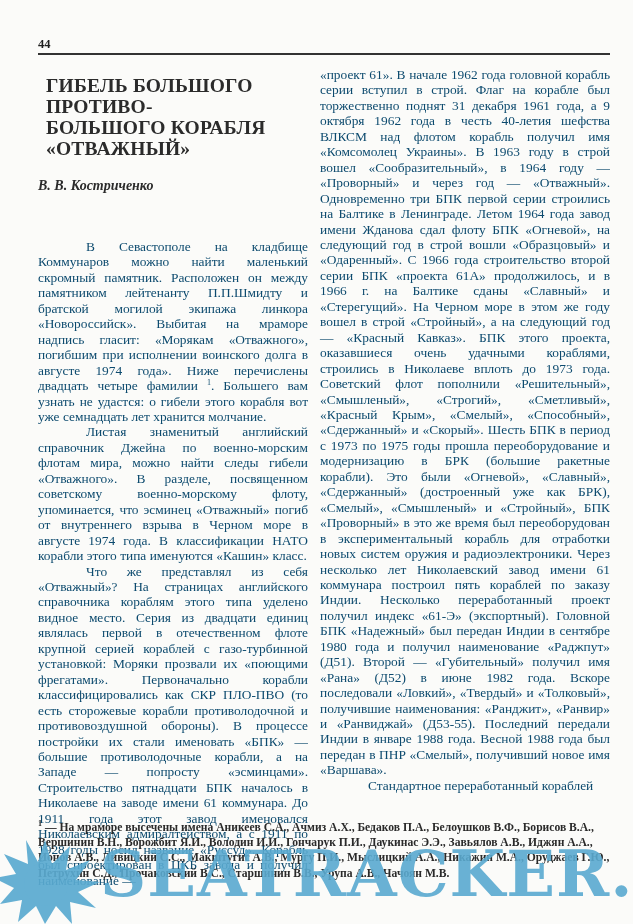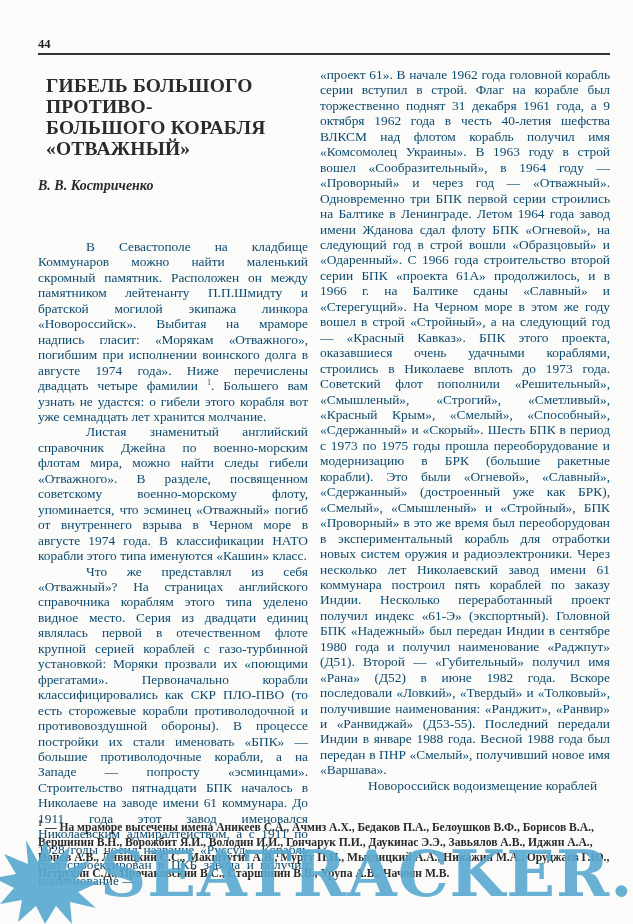--- a/index.html
+++ b/index.html
@@ -85,21 +85,21 @@
     <div class="body-text">
       <p class="indent"><span>В Севастополе на кладбище Коммунаров можно найти маленький скромный памятник. Расположен он между памятником лейтенанту П.П.Шмидту и братской могилой экипажа линкора «Новороссийск». Выбитая на мраморе надпись гласит: «Морякам «Отважного», погибшим при исполнении воинского долга в августе 1974 года». Ниже перечислены двадцать четыре фамилии</span>&nbsp;<sup>1</sup><span>. Большего вам узнать не удастся: о гибели этого корабля вот уже семнадцать лет хранится молчание.</span></p>
       <p class="indent">Листая знаменитый английский справочник Джейна по военно-морским флотам мира, можно найти следы гибели «Отважного». В разделе, посвященном советскому военно-морскому флоту, упоминается, что эсминец «Отважный» погиб от внутреннего взрыва в Черном море в августе 1974 года. В классификации НАТО корабли этого типа именуются «Кашин» класс.</p>
       <p class="indent">Что же представлял из себя «Отважный»? На страницах английского справочника кораблям этого типа уделено видное место. Серия из двадцати единиц являлась первой в отечественном флоте крупной серией кораблей с газо-турбинной установкой: Моряки прозвали их «поющими фрегатами». Первоначально корабли классифицировались как СКР ПЛО-ПВО (то есть сторожевые корабли противолодочной и противовоздушной обороны). В процессе постройки их стали именовать «БПК» — большие противолодочные корабли, а на Западе — попросту «эсминцами». Строительство пятнадцати БПК началось в Николаеве на заводе имени 61 коммунара. До 1911 года этот завод именовался Николаевским адмиралтейством, а с 1911 по 1928 годы носил название «Руссуд». Корабль был спроектирован в ЦКБ завода и получил наименование —</p>
     </div>
   </div>
 
   <div class="col col-right">
     <div class="body-text">
       <p>«проект 61». В начале 1962 года головной корабль серии вступил в строй. Флаг на корабле был торжественно поднят 31 декабря 1961 года, а 9 октября 1962 года в честь 40-летия шефства ВЛКСМ над флотом корабль получил имя «Комсомолец Украины». В 1963 году в строй вошел «Сообразительный», в 1964 году — «Проворный» и через год — «Отважный». Одновременно три БПК первой серии строились на Балтике в Ленинграде. Летом 1964 года завод имени Жданова сдал флоту БПК «Огневой», на следующий год в строй вошли «Образцовый» и «Одаренный». С 1966 года строительство второй серии БПК «проекта 61А» продолжилось, и в 1966 г. на Балтике сданы «Славный» и «Стерегущий». На Черном море в этом же году вошел в строй «Стройный», а на следующий год — «Красный Кавказ». БПК этого проекта, оказавшиеся очень удачными кораблями, строились в Николаеве вплоть до 1973 года. Советский флот пополнили «Решительный», «Смышленый», «Строгий», «Сметливый», «Красный Крым», «Смелый», «Способный», «Сдержанный» и «Скорый». Шесть БПК в период с 1973 по 1975 годы прошла переоборудование и модернизацию в БРК (большие ракетные корабли). Это были «Огневой», «Славный», «Сдержанный» (достроенный уже как БРК), «Смелый», «Смышленый» и «Стройный», БПК «Проворный» в это же время был переоборудован в экспериментальный корабль для отработки новых систем оружия и радиоэлектроники. Через несколько лет Николаевский завод имени 61 коммунара построил пять кораблей по заказу Индии. Несколько переработанный проект получил индекс «61-Э» (экспортный). Головной БПК «Надежный» был передан Индии в сентябре 1980 года и получил наименование «Раджпут» (Д51). Второй — «Губительный» получил имя «Рана» (Д52) в июне 1982 года. Вскоре последовали «Ловкий», «Твердый» и «Толковый», получившие наименования: «Ранджит», «Ранвир» и «Ранвиджай» (Д53-55). Последний передали Индии в январе 1988 года. Весной 1988 года был передан в ПНР «Смелый», получивший новое имя «Варшава».</p>
-      <p class="indent">Новороссийск водоизмещение кораблей</p>
+      <p class="indent">Стандартное переработанный кораблей</p>
     </div>
   </div>
 
   <div class="footnote">
     <sup>1</sup>
     <span>— На мраморе высечены имена Аникеев С.А., Ачмиз А.Х., Бедаков П.А., Белоушков В.Ф., Борисов В.А., Вершинин В.Н., Ворожбит Я.И., Володин И.И., Гончарук П.И., Даукинас Э.Э., Завьялов А.В., Иджян А.А., Ионов А.В., Ливицкий С.С., Макштугис А.В., Мургу П.И., Мыслицкий А.А., Никажин М.А., Оруджаев Г.Ю., Петрухин С.Д., Прочаковский В.С., Старшинин В.В., Урупа А.В., Чачоян М.В.</span>
   </div>
 
   <svg class="watermark" viewBox="0 0 633 86" width="633" height="86">
     <g fill="#5aaad0" opacity="0.92">

